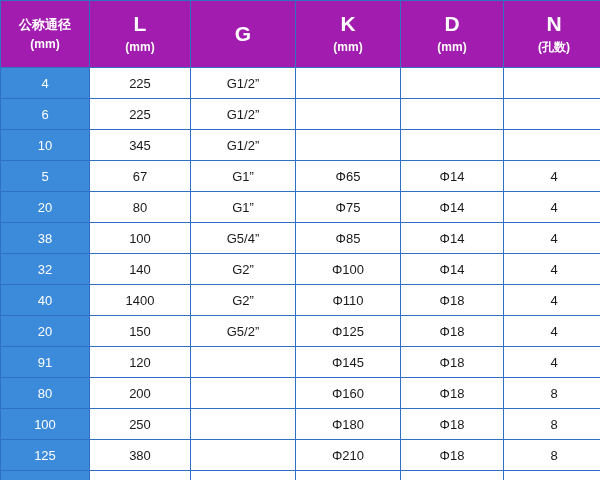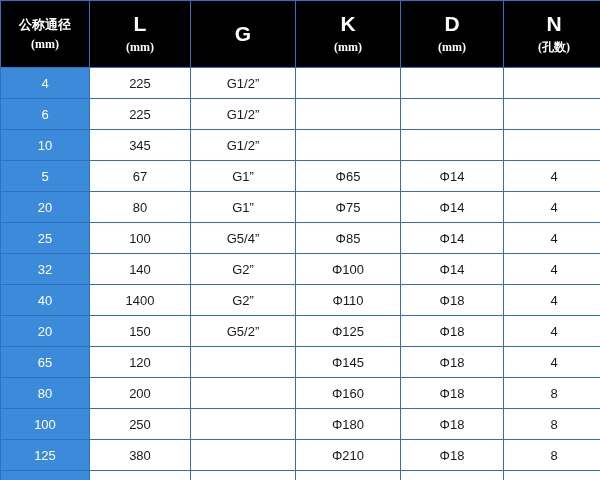--- a/index.html
+++ b/index.html
@@ -20,35 +20,34 @@
   .spec-table td,
   .spec-table th {
     border: 1px solid #2f6fc4;
     text-align: center;
     vertical-align: middle;
     padding: 0;
   }
   
   .hdr {
     height: 66px;
-    background: #000000;
+    background: #a21caf;
     color: #ffffff;
     font-weight: bold;
   }
   .hdr .h-main {
     font-size: 21px;
     line-height: 26px;
     display: block;
   }
   .hdr .h-sub {
     font-size: 12px;
     line-height: 20px;
     display: block;
     font-weight: bold;
-    font-family: Liberation Serif, serif;
   }
   .hdr.first .h-main {
     font-size: 13px;
     line-height: 20px;
   }
   .hdr.first .h-sub {
     font-size: 12px;
     line-height: 18px;
   }
   
@@ -138,21 +137,21 @@
     </tr>
     <tr>
       <td class="c-dn col1">20</td>
       <td class="cell col2">80</td>
       <td class="cell col3">G1”</td>
       <td class="cell col4">Φ75</td>
       <td class="cell col5">Φ14</td>
       <td class="cell col6">4</td>
     </tr>
     <tr>
-      <td class="c-dn col1">25</td>
+      <td class="c-dn col1">38</td>
       <td class="cell col2">100</td>
       <td class="cell col3">G5/4”</td>
       <td class="cell col4">Φ85</td>
       <td class="cell col5">Φ14</td>
       <td class="cell col6">4</td>
     </tr>
     <tr>
       <td class="c-dn col1">32</td>
       <td class="cell col2">140</td>
       <td class="cell col3">G2”</td>
@@ -170,21 +169,21 @@
     </tr>
     <tr>
       <td class="c-dn col1">20</td>
       <td class="cell col2">150</td>
       <td class="cell col3">G5/2”</td>
       <td class="cell col4">Φ125</td>
       <td class="cell col5">Φ18</td>
       <td class="cell col6">4</td>
     </tr>
     <tr>
-      <td class="c-dn col1">65</td>
+      <td class="c-dn col1">91</td>
       <td class="cell col2">120</td>
       <td class="cell col3"></td>
       <td class="cell col4">Φ145</td>
       <td class="cell col5">Φ18</td>
       <td class="cell col6">4</td>
     </tr>
     <tr>
       <td class="c-dn col1">80</td>
       <td class="cell col2">200</td>
       <td class="cell col3"></td>

